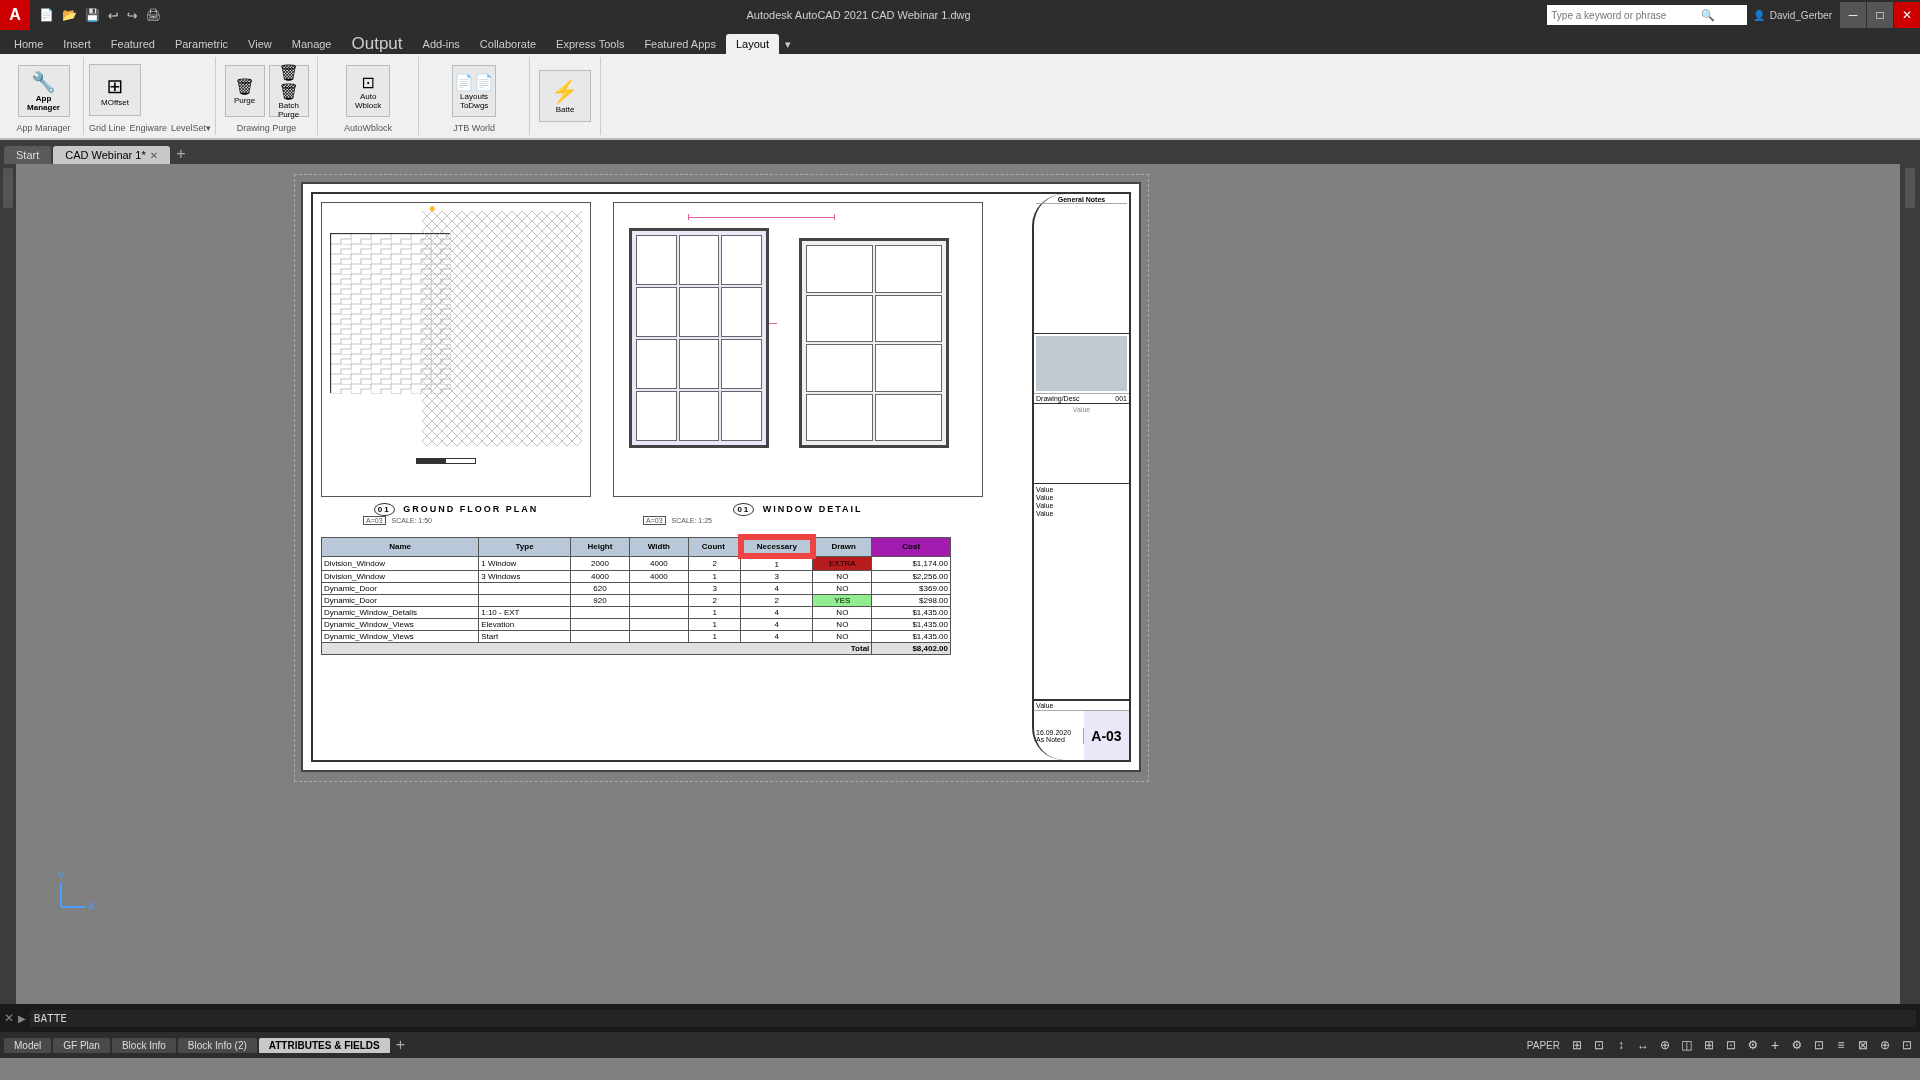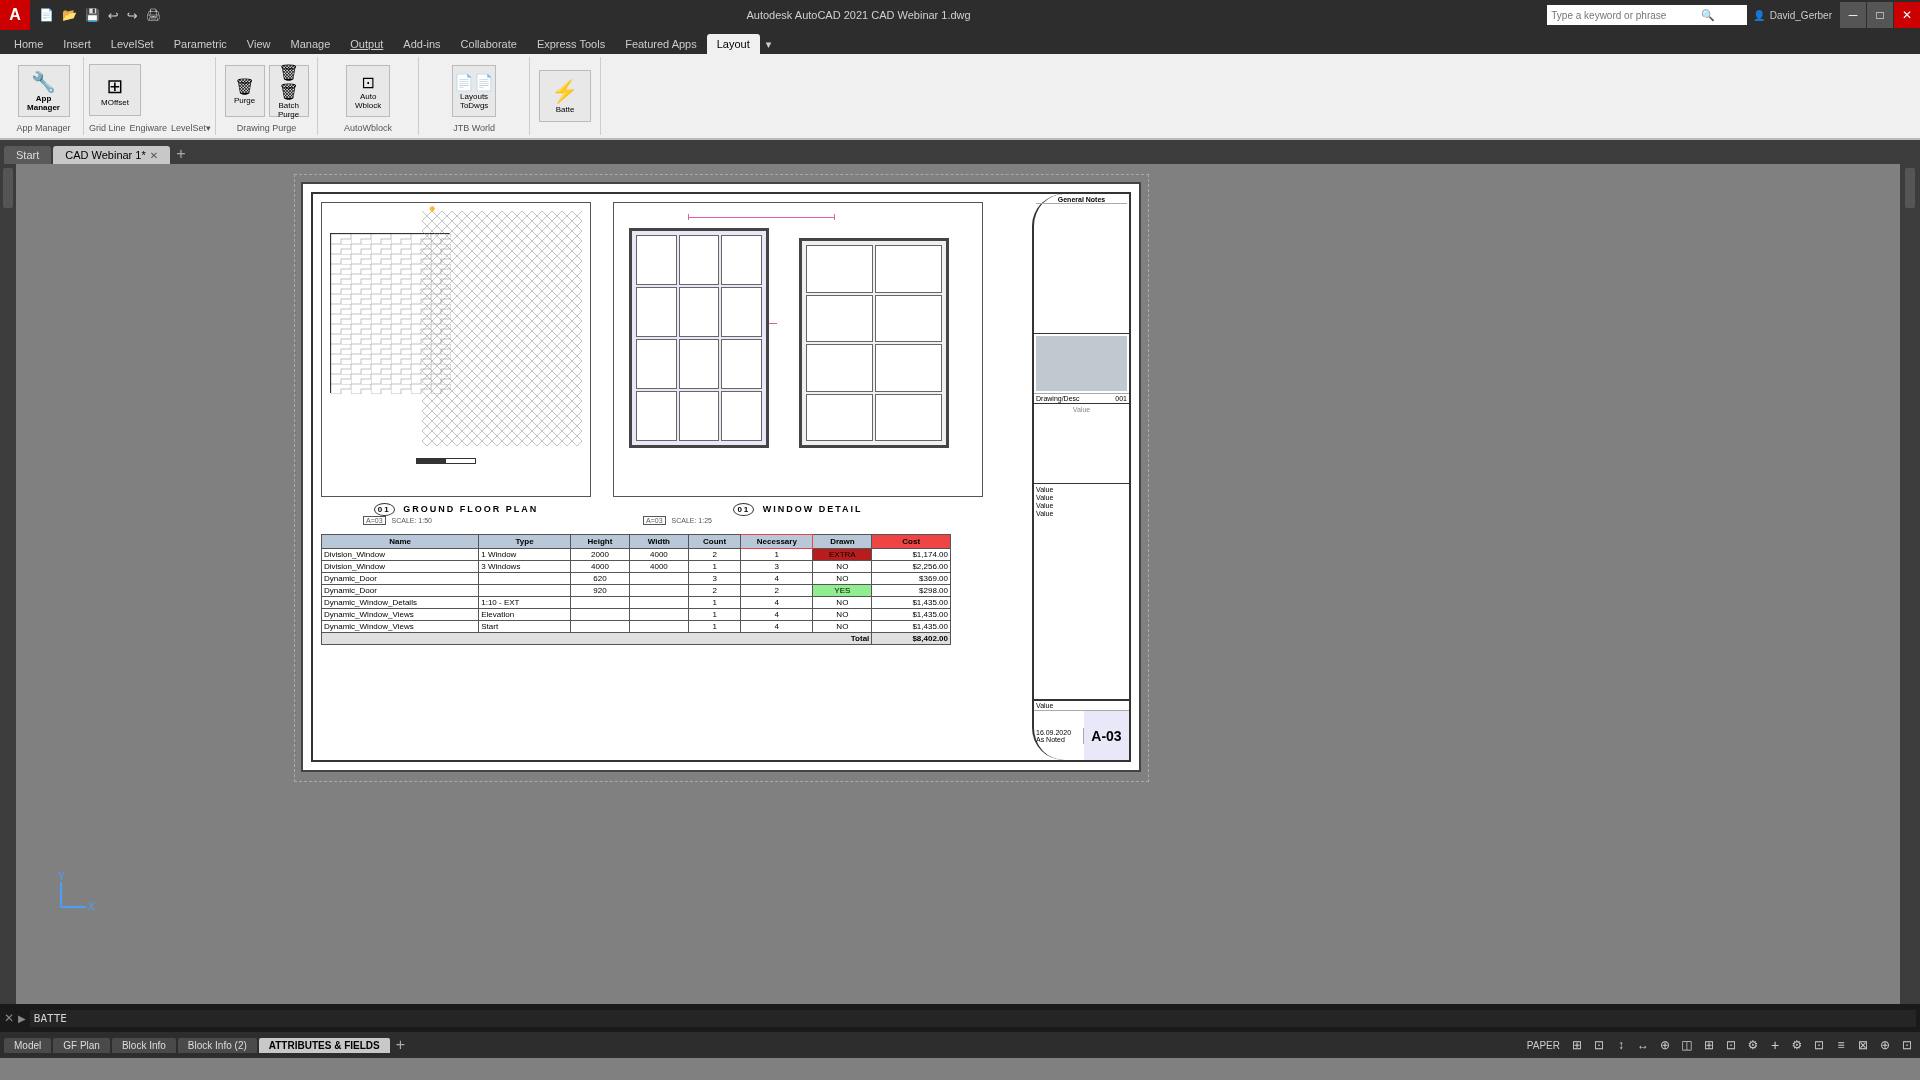--- a/index.html
+++ b/index.html
@@ -36,25 +36,25 @@
     <div style="display:flex; gap:1px;">
       <button style="width:26px; height:26px; background:#555; border:none; color:#fff; cursor:pointer; font-size:12px;">─</button>
       <button style="width:26px; height:26px; background:#555; border:none; color:#fff; cursor:pointer; font-size:12px;">□</button>
       <button style="width:26px; height:26px; background:#c00; border:none; color:#fff; cursor:pointer; font-size:12px;">✕</button>
     </div>
   </div>
 
   <div style="height:24px; background:#2d2d2d; display:flex; align-items:flex-end; padding-left:4px;">
     <div style="padding:3px 10px; font-size:11px; color:#ccc; cursor:pointer; height:20px; display:flex; align-items:center;">Home</div>
     <div style="padding:3px 10px; font-size:11px; color:#ccc; cursor:pointer; height:20px; display:flex; align-items:center;">Insert</div>
-    <div style="padding:3px 10px; font-size:11px; color:#ccc; cursor:pointer; height:20px; display:flex; align-items:center;">LevelSet</div>
+    <div style="padding:3px 10px; font-size:11px; color:#ccc; cursor:pointer; height:20px; display:flex; align-items:center;">Featured</div>
     <div style="padding:3px 10px; font-size:11px; color:#ccc; cursor:pointer; height:20px; display:flex; align-items:center;">Parametric</div>
     <div style="padding:3px 10px; font-size:11px; color:#ccc; cursor:pointer; height:20px; display:flex; align-items:center;">View</div>
     <div style="padding:3px 10px; font-size:11px; color:#ccc; cursor:pointer; height:20px; display:flex; align-items:center;">Manage</div>
-    <div style="padding:3px 10px; font-size:11px; color:#ccc; cursor:pointer; height:20px; display:flex; align-items:center;text-decoration:underline;">Output</div>
+    <div style="padding:3px 10px; font-size:17px; color:#ccc; cursor:pointer; height:20px; display:flex; align-items:center;">Output</div>
     <div style="padding:3px 10px; font-size:11px; color:#ccc; cursor:pointer; height:20px; display:flex; align-items:center;">Add-ins</div>
     <div style="padding:3px 10px; font-size:11px; color:#ccc; cursor:pointer; height:20px; display:flex; align-items:center;">Collaborate</div>
     <div style="padding:3px 10px; font-size:11px; color:#ccc; cursor:pointer; height:20px; display:flex; align-items:center;">Express Tools</div>
     <div style="padding:3px 10px; font-size:11px; color:#ccc; cursor:pointer; height:20px; display:flex; align-items:center;">Featured Apps</div>
     <div style="padding:3px 10px; font-size:11px; background:#f0f0f0; color:#000; cursor:pointer; height:20px; display:flex; align-items:center; border-top-left-radius:3px; border-top-right-radius:3px;">Layout</div>
     <div style="padding:3px 6px; font-size:11px; color:#ccc; cursor:pointer; height:20px; display:flex; align-items:center;">▾</div>
   </div>
 
   <div style="height:86px; background:#f0f0f0; border-bottom:2px solid #bbb; display:flex; align-items:stretch; padding:3px 4px; gap:1px;">
 
@@ -249,23 +249,23 @@
 
           <div style="position:absolute; top:340px; left:8px; width:630px;">
             <table style="width:100%; border-collapse:collapse; font-size:8px;">
               <thead>
                 <tr>
                   <th style="border:1px solid #555; background:#b8c8d8; padding:2px; width:120px;">Name</th>
                   <th style="border:1px solid #555; background:#b8c8d8; padding:2px; width:70px;">Type</th>
                   <th style="border:1px solid #555; background:#b8c8d8; padding:2px; width:45px;">Height</th>
                   <th style="border:1px solid #555; background:#b8c8d8; padding:2px; width:45px;">Width</th>
                   <th style="border:1px solid #555; background:#b8c8d8; padding:2px; width:40px;">Count</th>
-                  <th style="border:1px solid #ef4444; background:#b8c8d8; padding:2px; width:55px;">Necessary</th>
+                  <th style="border:6px solid #ef4444; background:#b8c8d8; padding:2px; width:55px;">Necessary</th>
                   <th style="border:1px solid #555; background:#b8c8d8; padding:2px; width:45px;">Drawn</th>
-                  <th style="border:1px solid #555; background:#ef4444; padding:2px; width:60px;">Cost</th>
+                  <th style="border:1px solid #555; background:#a21caf; padding:2px; width:60px;">Cost</th>
                 </tr>
               </thead>
               <tbody>
 
                 <tr>
                   <td style="border:1px solid #555; padding:1px 2px;">Division_Window</td>
                   <td style="border:1px solid #555; padding:1px 2px;">1 Window</td>
                   <td style="border:1px solid #555; padding:1px 2px; text-align:center;">2000</td>
                   <td style="border:1px solid #555; padding:1px 2px; text-align:center;">4000</td>
                   <td style="border:1px solid #555; padding:1px 2px; text-align:center;">2</td>

